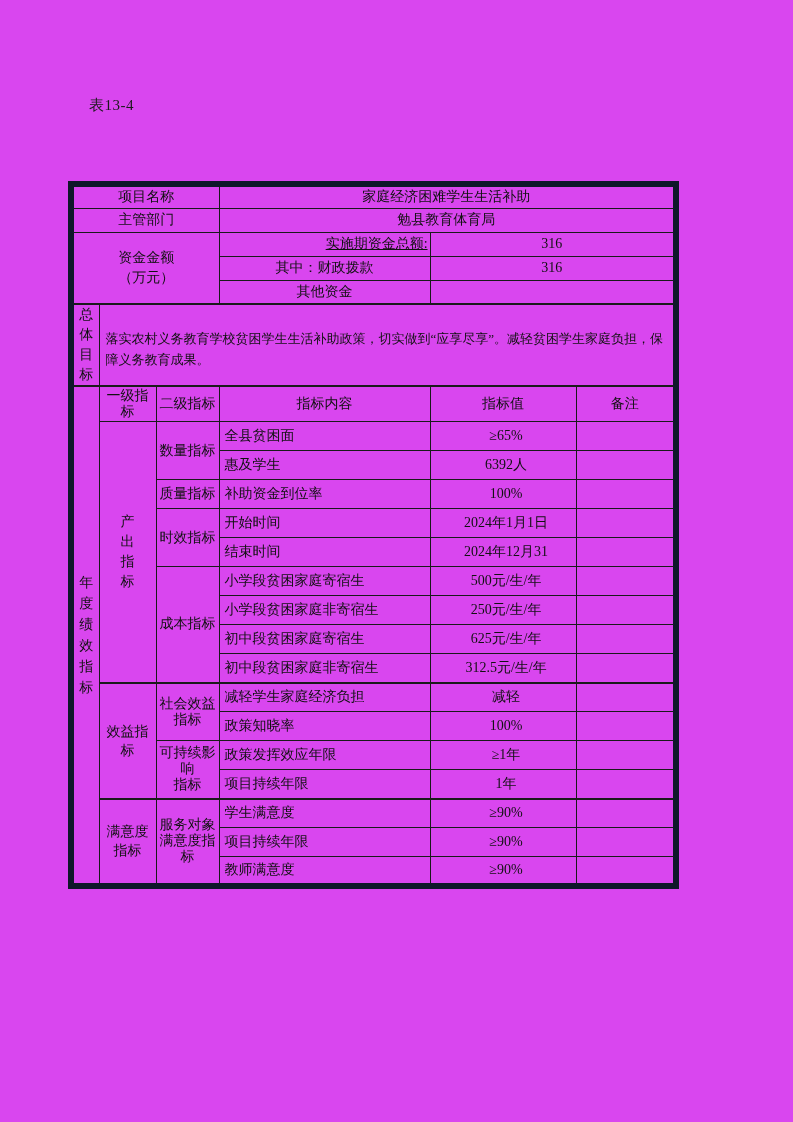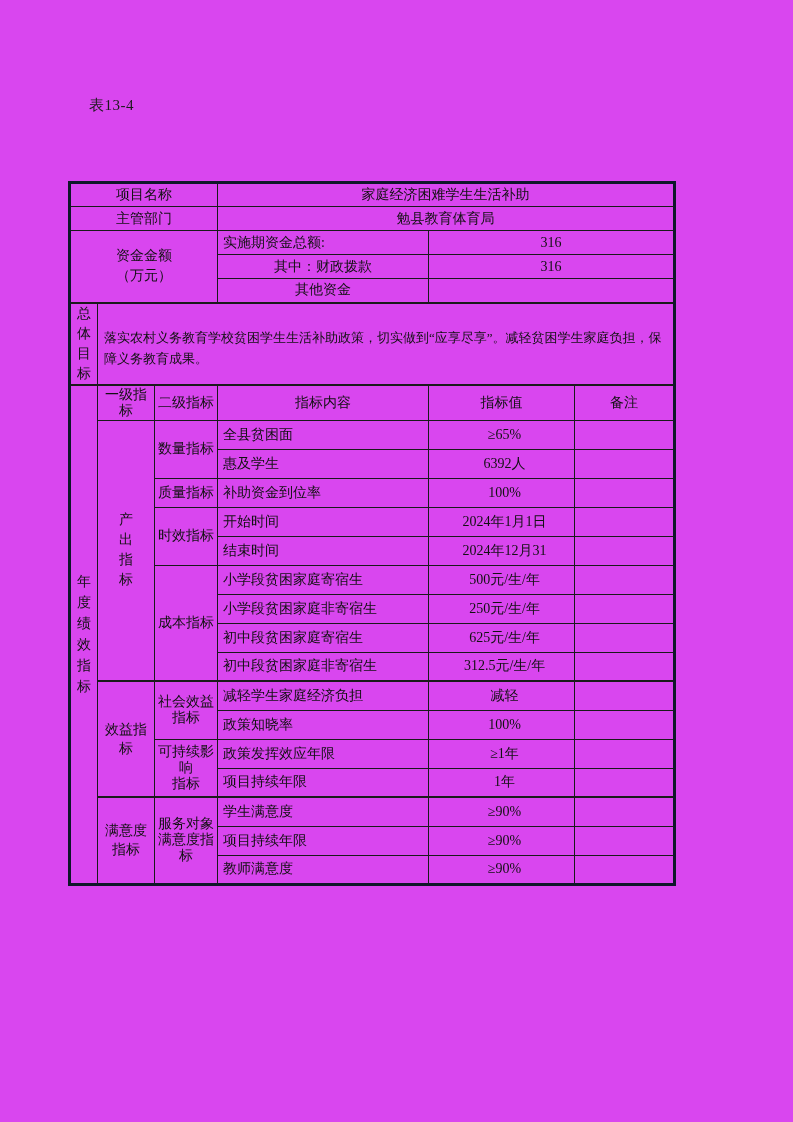--- a/index.html
+++ b/index.html
@@ -30,39 +30,39 @@
     letter-spacing: 1px;
     color: #000000;
   }
 
   table.main {
     position: absolute;
     left: 68px; top: 181px;
     border-collapse: collapse;
     table-layout: fixed;
     width: 608px;
-    border: 3px solid #0f172a;
+    border: 6px solid #0f172a;
   }
   td {
     border: 1.6px solid #1a1a1a;
     vertical-align: middle;
     font-size: 14px;
     color: #111111;
     text-align: center;
     padding: 1px 2px;
     overflow: hidden;
   }
   tr.rt   { height: 24px; }  
   tr.goal { height: 70px; }  
   tr.hd   { height: 35px; }  
   tr.dr   { height: 29px; }  
 
   td.thick-top { border-top: 2.6px solid #1a1a1a; }
 
-  td.left   { text-align: left; padding-left: 5px; }
+  td.left   { text-align: right; padding-left: 5px; text-decoration: underline; }
   td.lbl    { font-size: 14px; }
   td.fund-label { white-space: pre-line; line-height: 20px; }
   td.goal-cell {
     text-align: left;
     font-size: 13px;
     line-height: 21px;
     padding: 12px 4px 4px 6px;
     vertical-align: middle;
   }
   td.vert {  

